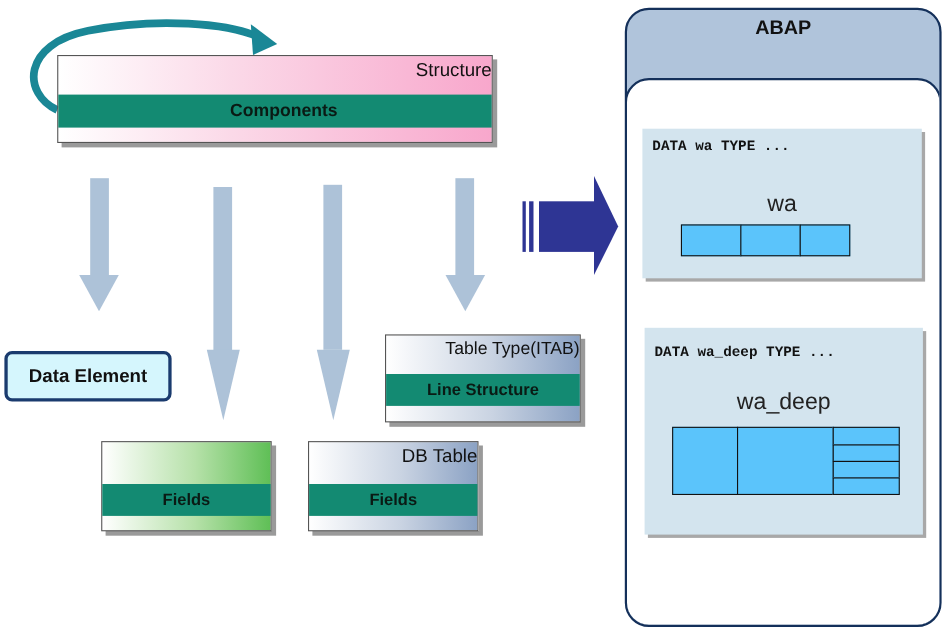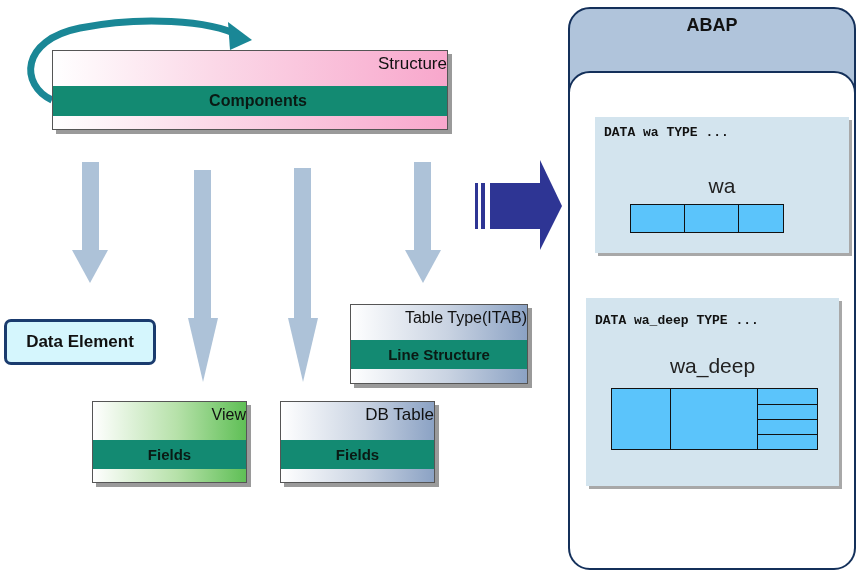--- a/index.html
+++ b/index.html
@@ -56,37 +56,36 @@
 <div style="position:absolute;left:4px;top:319px;width:152px;height:46px;border:3px solid #1a3b6e;border-radius:7px;background:#d5f6fd;box-sizing:border-box;text-align:center;line-height:40px;font-weight:bold;font-size:17px;color:#111;">
   <span>Data Element</span>
 </div>
 
 <div class="box" style="left:350px;top:304px;width:178px;height:80px;background:linear-gradient(90deg,#fff 0%,#c9d3e2 55%,#8ba2c4 100%);">
   <div class="title" style="top:4px;font-size:16px;">Table Type(ITAB)</div>
   <div class="band" style="top:35px;height:29px;line-height:29px;font-size:15px;">Line Structure</div>
 </div>
 
 <div class="box" style="left:92px;top:401px;width:155px;height:82px;background:linear-gradient(90deg,#fff 0%,#b6e1a9 55%,#5fbf56 100%);">
-  <div class="title" style="top:4px;font-size:16px;">View</div>
   <div class="band" style="top:38px;height:29px;line-height:29px;font-size:15px;">Fields</div>
 </div>
 
 <div class="box" style="left:280px;top:401px;width:155px;height:82px;background:linear-gradient(90deg,#fff 0%,#c9d3e2 55%,#8ba2c4 100%);">
   <div class="title" style="top:3px;font-size:17px;">DB Table</div>
   <div class="band" style="top:38px;height:29px;line-height:29px;font-size:15px;">Fields</div>
 </div>
 
 <div style="position:absolute;left:568px;top:7px;width:288px;height:563px;border:2px solid #14305a;border-radius:22px;background:#b0c4db;box-sizing:border-box;overflow:hidden;">
   <div style="position:absolute;left:0;right:0;top:6px;text-align:center;font-weight:bold;font-size:18px;line-height:21px;color:#111;">
     <div>ABAP</div>
   </div>
   <div style="position:absolute;left:-2px;right:-2px;top:62px;bottom:-2px;background:#fff;border:2px solid #14305a;border-radius:22px;"></div>
 </div>
 
-<div class="panel" style="left:584px;top:117px;width:254px;height:136px;margin-left:11px;">
+<div class="panel" style="left:584px;top:117px;width:254px;height:136px;">
   <div class="mono" style="position:absolute;left:9px;top:8px;font-size:13px;">DATA wa TYPE ...</div>
   <div style="position:absolute;left:0;right:0;top:57px;text-align:center;font-size:21px;color:#222;">wa</div>
   <div class="cell" style="left:35px;top:87px;width:55px;height:29px;"></div>
   <div class="cell" style="left:89px;top:87px;width:55px;height:29px;"></div>
   <div class="cell" style="left:143px;top:87px;width:46px;height:29px;"></div>
 </div>
 
 <div class="panel" style="left:586px;top:298px;width:253px;height:188px;">
   <div class="mono" style="position:absolute;left:9px;top:15px;font-size:13px;">DATA wa_deep TYPE ...</div>
   <div style="position:absolute;left:0;right:0;top:56px;text-align:center;font-size:21px;color:#222;">wa_deep</div>

